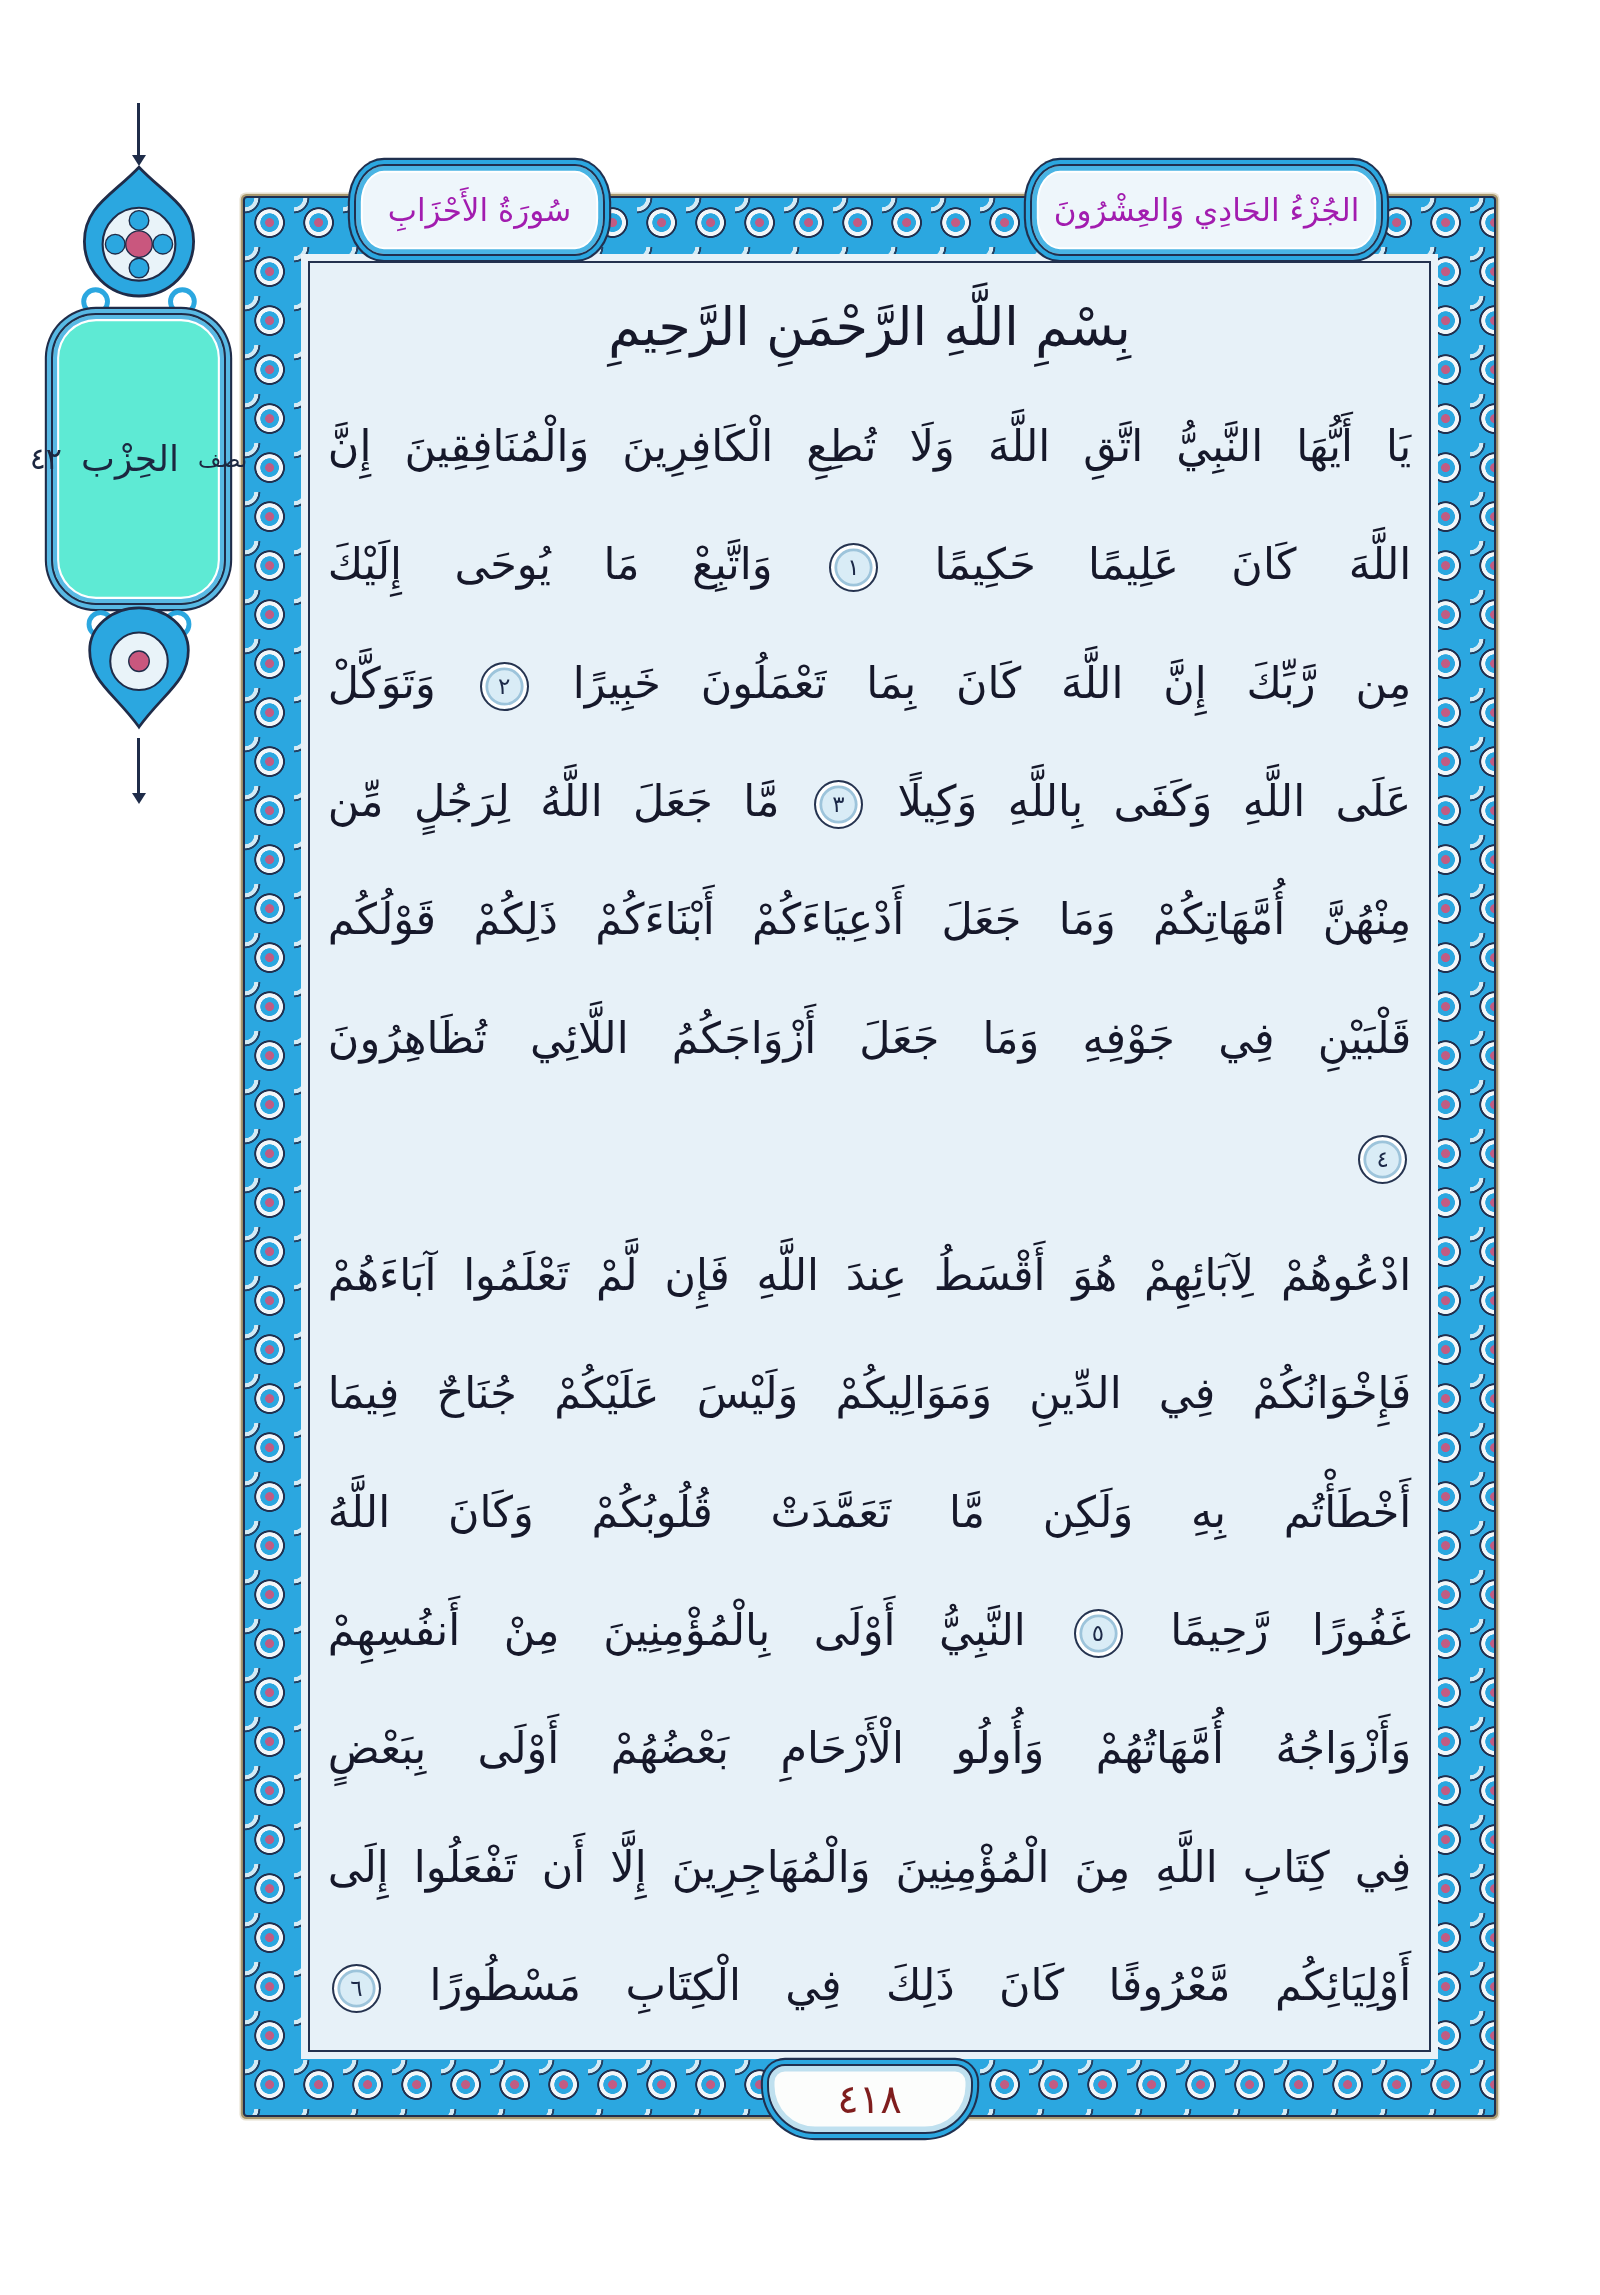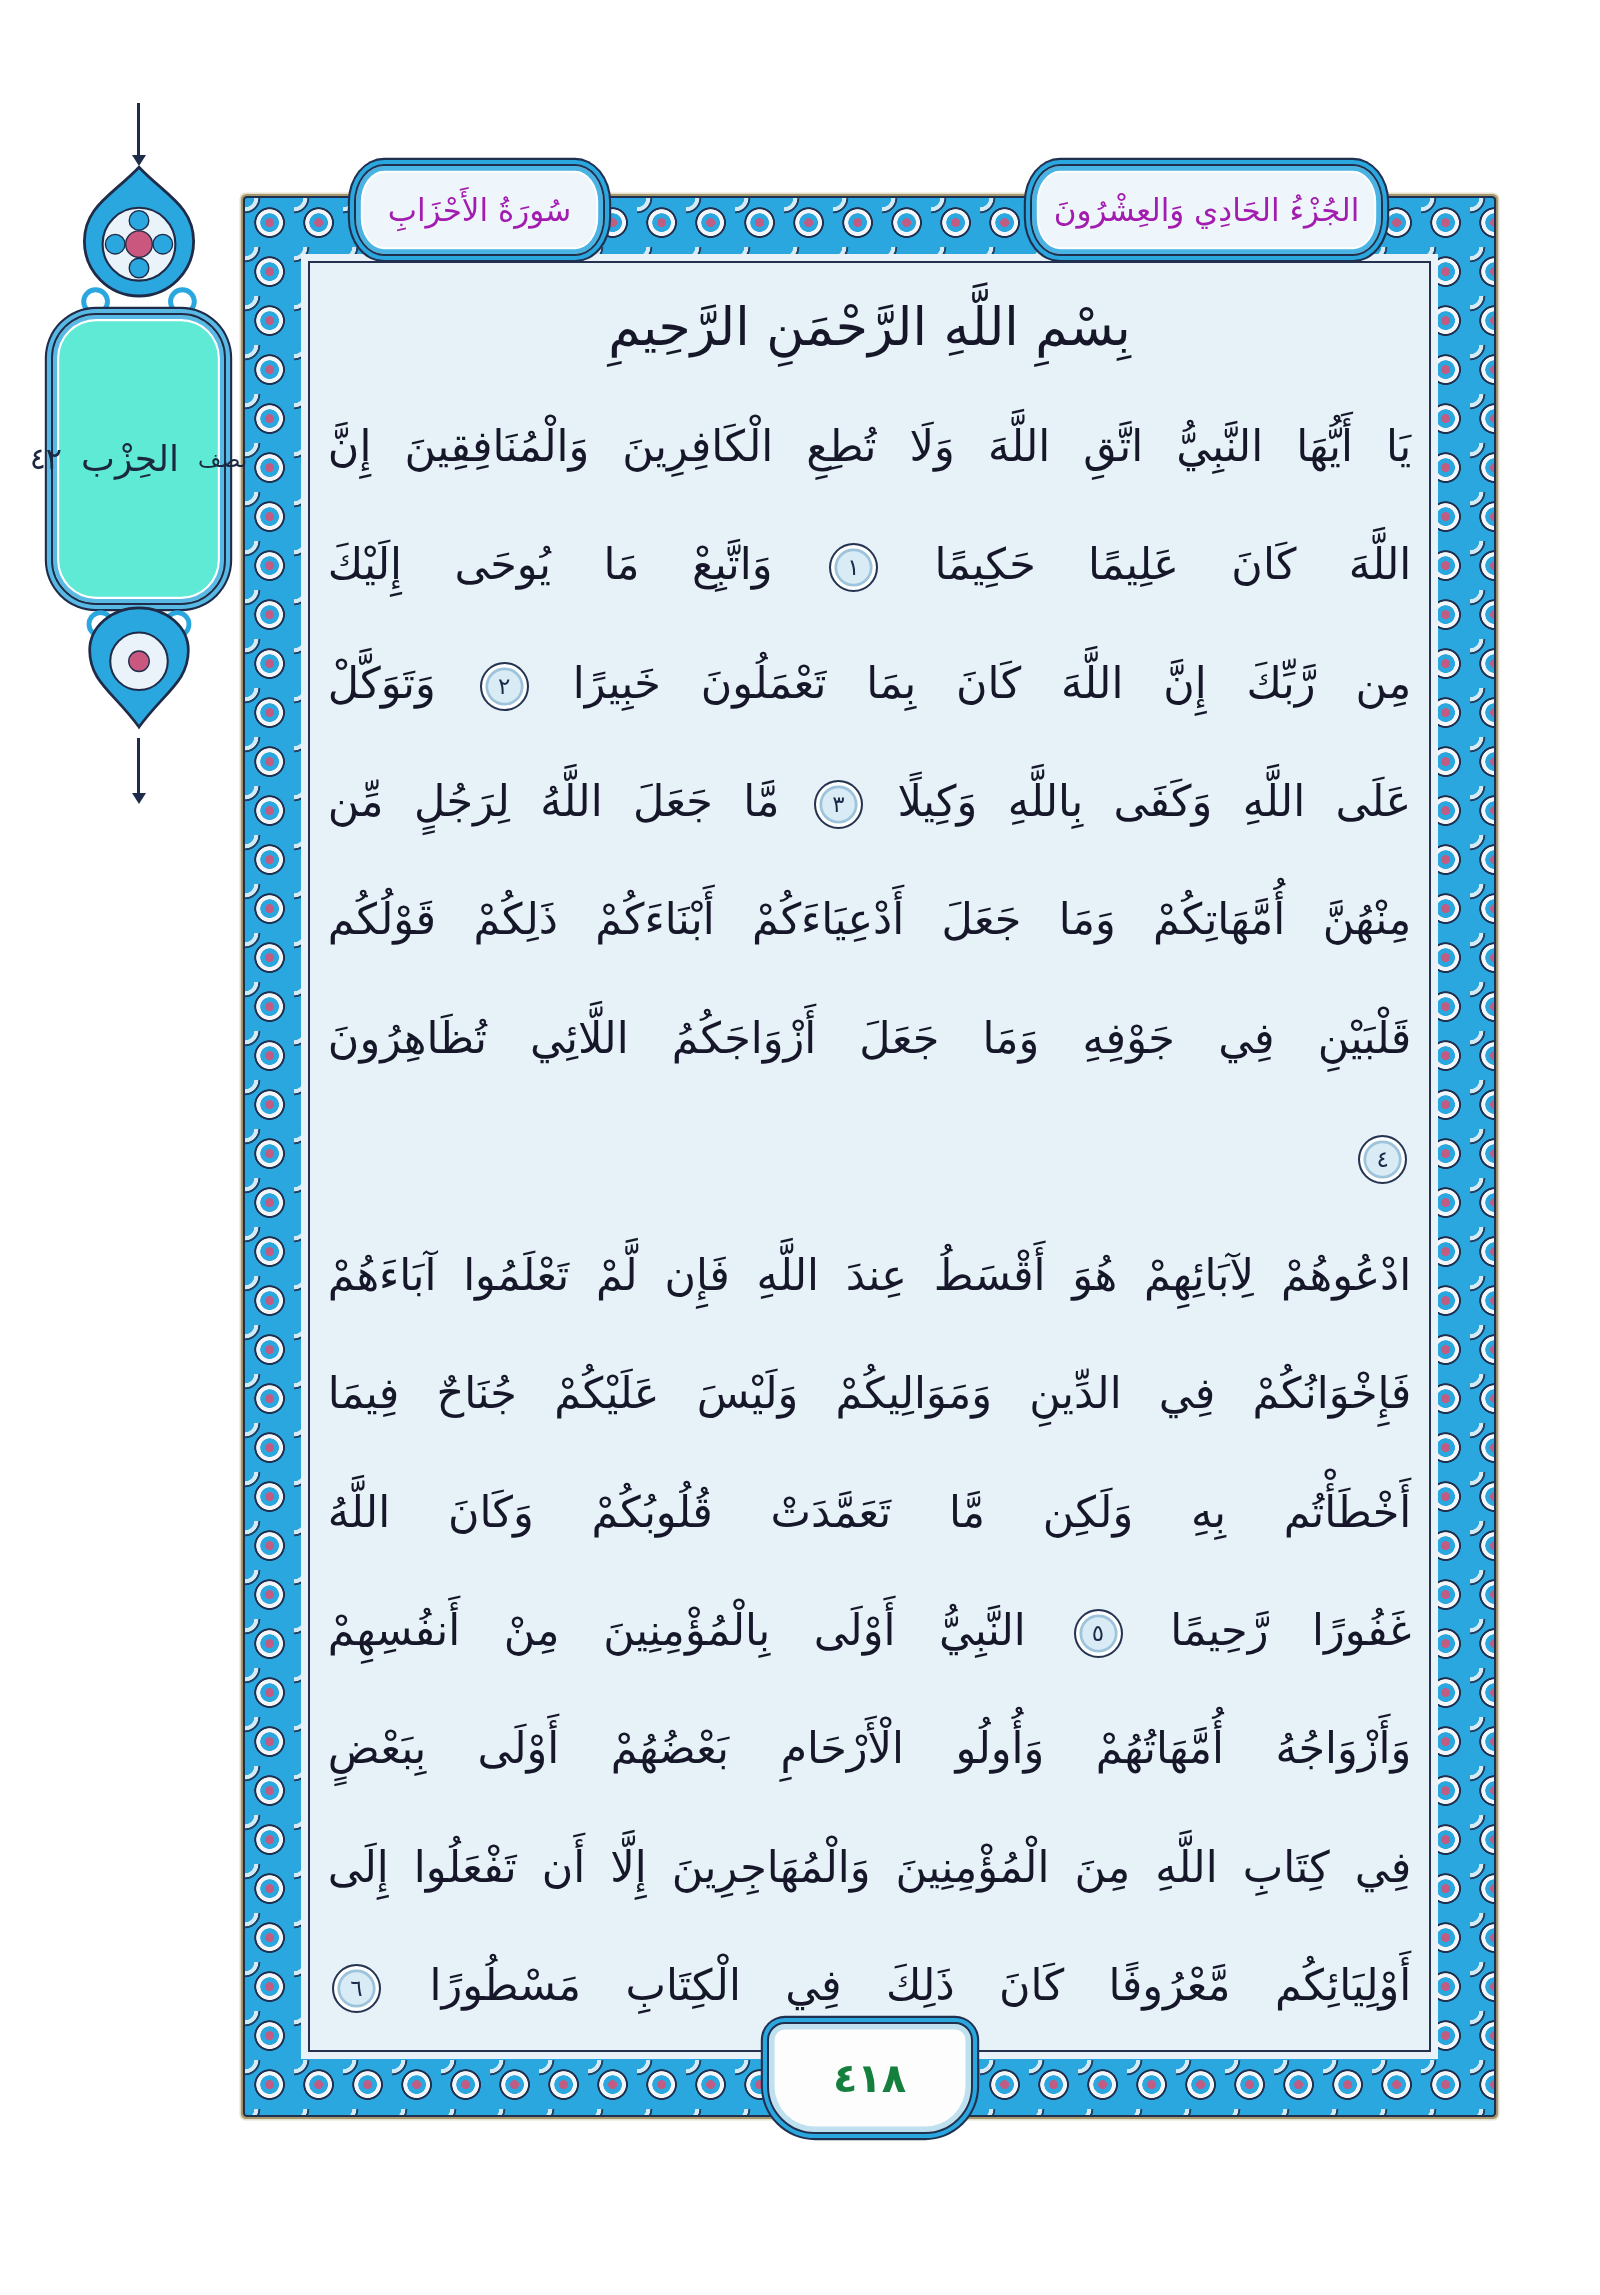--- a/index.html
+++ b/index.html
@@ -58,25 +58,25 @@
     box-shadow:0 0 0 4.1px #2ba7e0, 0 0 0 6.2px #20304f, inset 0 0 0 4.8px #49b4e4, inset 0 0 0 6.8px #ffffff;
     display:flex;align-items:center;justify-content:center;
     font-size:31px;color:#a21caf;direction:rtl;z-index:3;
   }
   .cartouche-surah{left:109px;width:251px;}
   .cartouche-juz{right:111px;width:353px;}
 
   
   .pagenum-tab{
     position:absolute;bottom:-19px;left:50%;transform:translateX(-50%);
-    width:206px;height:112px;box-sizing:border-box;
+    width:206px;height:70px;box-sizing:border-box;
     background:#fcfdfc;border:2.1px solid #20304f;border-radius:18px 18px 48px 48px;
     box-shadow:0 0 0 4.1px #2ba7e0, 0 0 0 6.2px #20304f, inset 0 0 0 5.5px #bfe0ef;
     display:flex;align-items:center;justify-content:center;
-    font-size:40px;color:#15803d;z-index:3;font-weight:bold;
+    font-size:40px;color:#7f1d1d;z-index:3;
   }
 
   
   .hizb{
     position:absolute;left:36px;top:103px;width:205px;height:800px;
     display:flex;flex-direction:column;align-items:center;z-index:2;
   }
   .stem{width:2.7px;background:#1f2c49;position:relative;}
   .stem.top{height:60px;}
   .stem.bottom{height:63px;}

